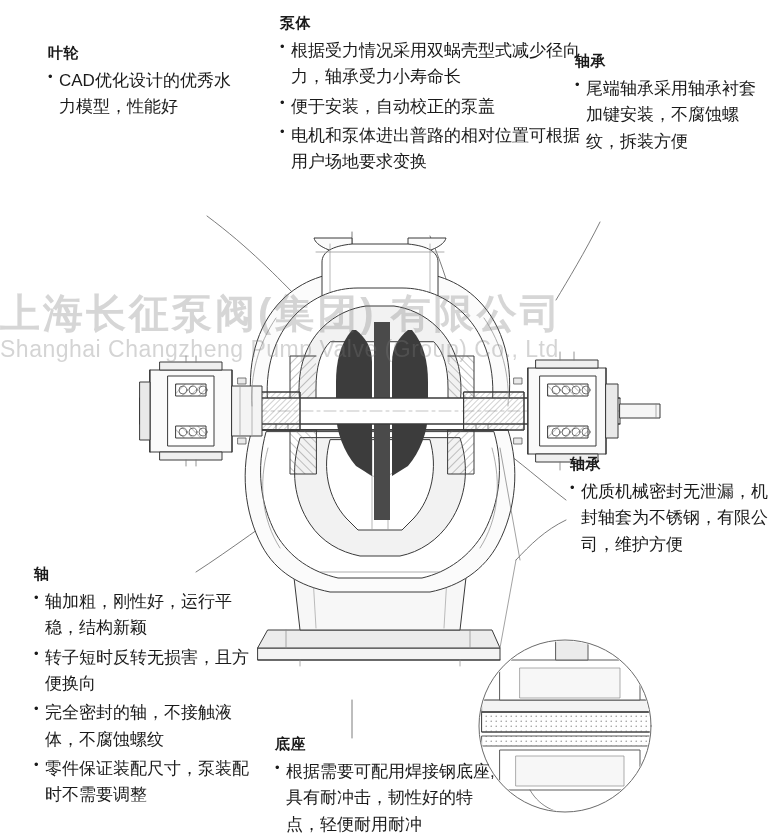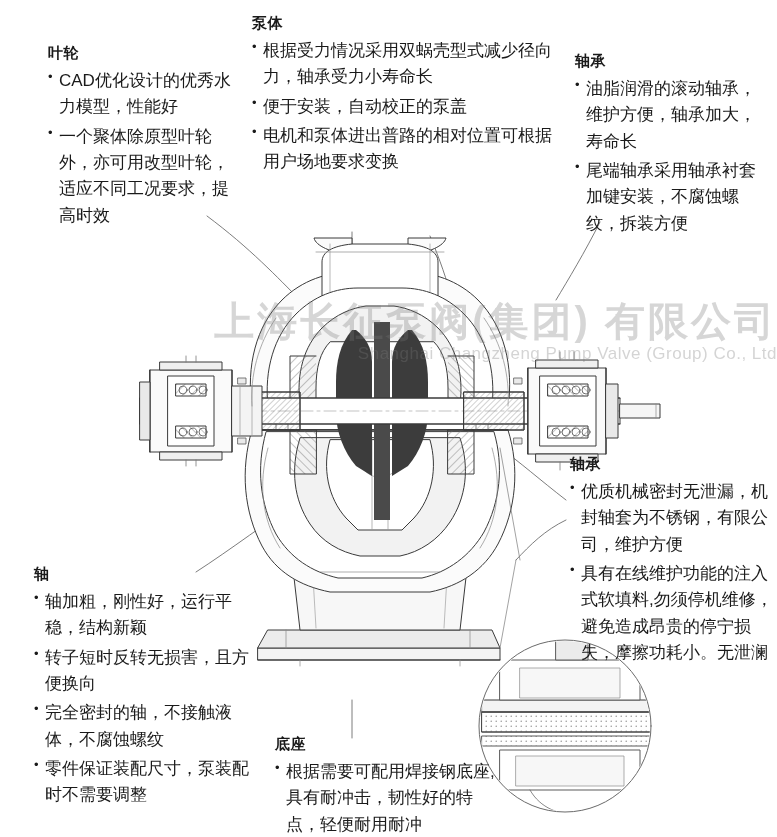--- a/index.html
+++ b/index.html
@@ -37,45 +37,45 @@
   .callout li::before {
     content: "\2022";
     position: absolute;
     left: 0;
     top: -1px;
     font-size: 13px;
   }
 
   
   #c-impeller { left: 48px;  top: 44px;  width: 196px; }
-  #c-pumpbody { left: 252px; top: 14px;  width: 300px; }
+  #c-pumpbody { left: 280px; top: 14px;  width: 300px; }
   #c-bearing1 { left: 575px; top: 52px;  width: 196px; }
   #c-bearing2 { left: 570px; top: 455px; width: 203px; }
   #c-shaft    { left: 34px;  top: 565px; width: 215px; }
   #c-base     { left: 275px; top: 735px; width: 230px; }
 
   
   .watermark {
     position: absolute;
     left: 0;
-    top: 300px;
+    top: 292px;
     width: 777px;
-    text-align: right;
+    text-align: left;
     pointer-events: none;
   }
   .watermark .wm1 {
     font-size: 40px;
     font-weight: bold;
     color: rgba(120,120,120,0.30);
     letter-spacing: 3px;
     line-height: 1.05;
     white-space: nowrap;
   }
   .watermark .wm2 {
-    font-size: 17px;
+    font-size: 23px;
     color: rgba(120,120,120,0.32);
     letter-spacing: 0.5px;
     white-space: nowrap;
     margin-top: 2px;
   }
 
   
   #drawing {
     position: absolute;
     left: 0; top: 0;
@@ -330,46 +330,43 @@
 
 <div class="watermark">
   <div class="wm1">上海长征泵阀(集团) 有限公司</div>
   <div class="wm2">Shanghai Changzheng Pump Valve (Group) Co., Ltd</div>
 </div>
 
 <div class="callout" id="c-impeller">
   <div class="title">叶轮</div>
   <ul>
     <li>CAD优化设计的优秀水力模型，性能好</li>
-    <li>一个聚体除原型叶轮外，亦可用改型叶轮，适应不同工况要求，提高时效</li>
   </ul>
 </div>
 
 <div class="callout" id="c-pumpbody">
   <div class="title">泵体</div>
   <ul>
     <li>根据受力情况采用双蜗壳型式减少径向力，轴承受力小寿命长</li>
     <li>便于安装，自动校正的泵盖</li>
     <li>电机和泵体进出普路的相对位置可根据用户场地要求变换</li>
   </ul>
 </div>
 
 <div class="callout" id="c-bearing1">
   <div class="title">轴承</div>
   <ul>
-    <li>油脂润滑的滚动轴承，维护方便，轴承加大，寿命长</li>
     <li>尾端轴承采用轴承衬套加键安装，不腐蚀螺纹，拆装方便</li>
   </ul>
 </div>
 
 <div class="callout" id="c-bearing2">
   <div class="title">轴承</div>
   <ul>
     <li>优质机械密封无泄漏，机封轴套为不锈钢，有限公司，维护方便</li>
-    <li>具有在线维护功能的注入式软填料,勿须停机维修，避免造成昂贵的停宁损失，摩擦功耗小。无泄澜</li>
   </ul>
 </div>
 
 <div class="callout" id="c-shaft">
   <div class="title">轴</div>
   <ul>
     <li>轴加粗，刚性好，运行平稳，结构新颖</li>
     <li>转子短时反转无损害，且方便换向</li>
     <li>完全密封的轴，不接触液体，不腐蚀螺纹</li>
     <li>零件保证装配尺寸，泵装配时不需要调整</li>

